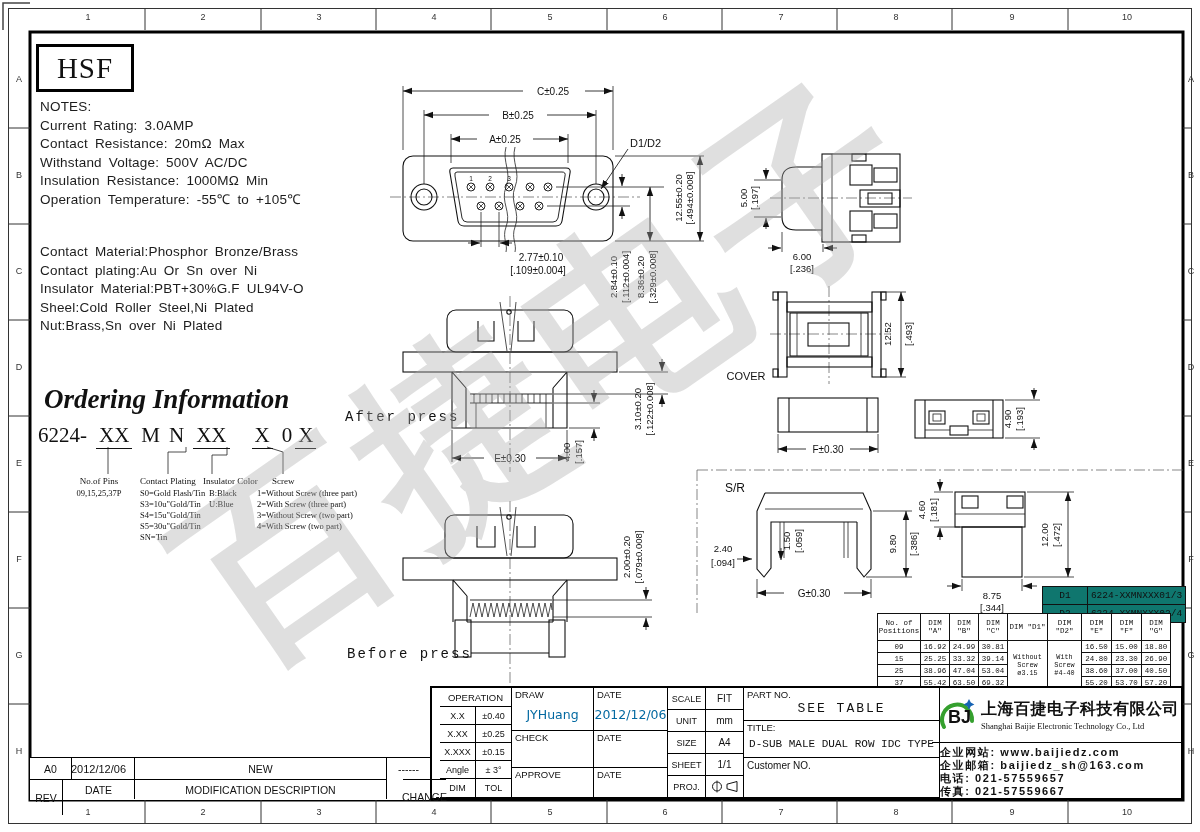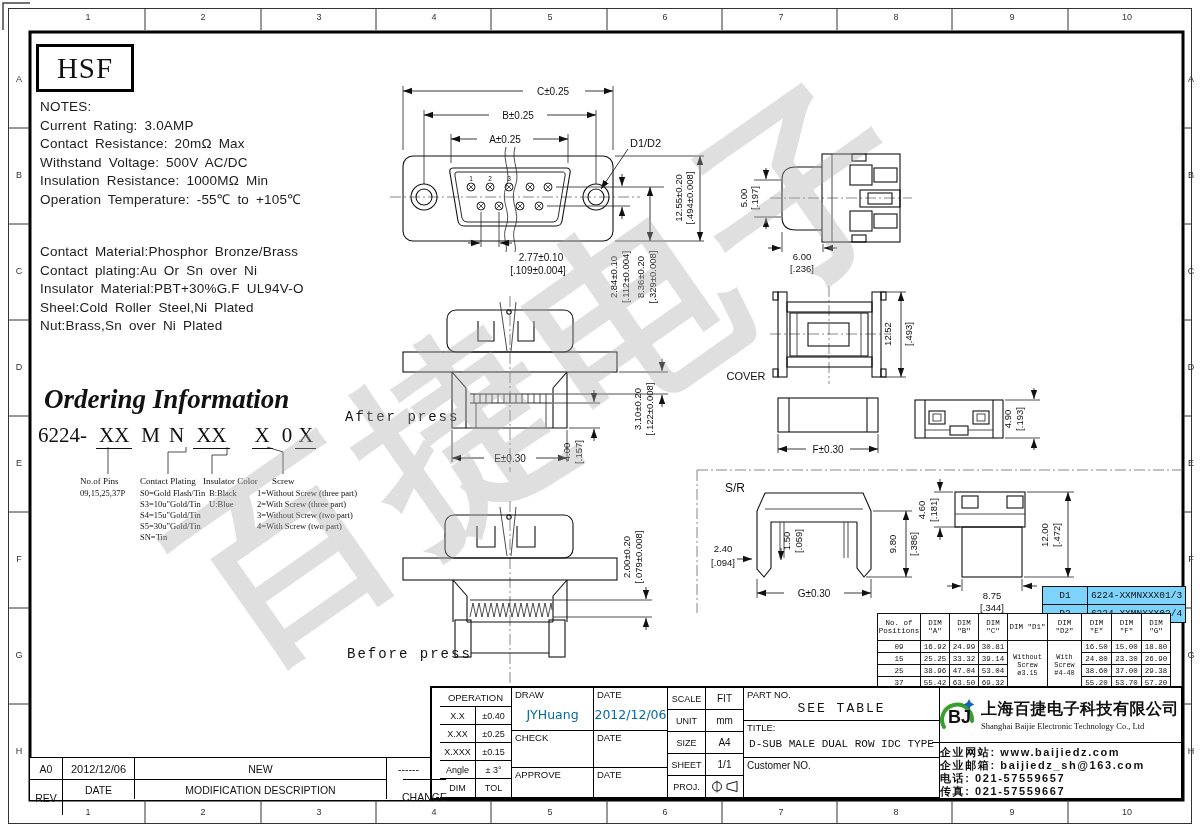--- a/index.html
+++ b/index.html
@@ -42,21 +42,21 @@
        box-sizing:border-box;display:flex;align-items:center;justify-content:center;
        font-size:10px;overflow:hidden;margin-left:8px;}
   .tc .corner{position:absolute;left:3px;top:1px;font-size:9.5px;}
   .handw{font-family:"DejaVu Sans",sans-serif;color:#0369a1;font-size:12.5px;}
   .monoV{font-family:"Liberation Mono",monospace;}
   .rev{position:absolute;left:30px;top:757px;width:401px;height:43px;border-top:1.5px solid #000;
        border-right:1.5px solid #000;box-sizing:border-box;background:#fff;z-index:3;}
   .rc{position:absolute;border-right:1.2px solid #000;box-sizing:border-box;display:flex;
        align-items:center;justify-content:center;font-size:10.5px;}
   .rc.b{border-top:1.2px solid #000;}
-  .ptable{position:absolute;left:1042px;top:586px;border-collapse:collapse;z-index:3;background:#7dd3fc;}
+  .ptable{position:absolute;left:1042px;top:586px;border-collapse:collapse;z-index:3;background:#0f766e;}
   .ptable td{border:1.3px solid #111;font-family:"Liberation Mono",monospace;font-size:9.5px;
        text-align:center;padding:0;height:17px;}
   .dimtab{position:absolute;left:877px;top:613px;border-collapse:collapse;z-index:3;background:#fff;}
   .dimtab td{border:1.1px solid #111;font-family:"Liberation Mono",monospace;font-size:7.5px;
        text-align:center;padding:0;height:11px;line-height:8px;}
   .dimtab tr.hrow td{height:26px;margin-left:33px;}
   .dimtab td.mc{font-size:6.8px;text-align:center;}
   .company-top{position:absolute;left:500px;top:0;width:249px;height:55px;border-bottom:1.2px solid #000;
        box-sizing:border-box;display:flex;align-items:center;padding:2px 4px;}
   .cn-name{font-size:16px;font-weight:bold;letter-spacing:.5px;white-space:nowrap;}
@@ -137,21 +137,21 @@
   <div>Sheel:Cold Roller Steel,Ni Plated</div>
   <div>Nut:Brass,Sn over Ni Plated</div>
 </div>
 
 <div class="ordhead">Ordering Information</div>
 
 <div class="pnrow">
   <span>6224-</span><span class="seg ul">XX</span><span class="seg">M</span><span class="seg">N</span><span class="seg ul">XX</span><span class="seg gap ul">X</span><span class="seg">0</span><span class="seg tight ul">X</span>
 </div>
 
-<div class="ogroup" style="left:80px;width:70px;text-align:left">
+<div class="ogroup" style="left:64px;width:70px;text-align:center">
   <div class="gt">No.of Pins</div>
   <div>09,15,25,37P</div>
 </div>
 <div class="ogroup" style="left:140px">
   <div class="gt">Contact Plating</div>
   <div>S0=Gold Flash/Tin</div>
   <div>S3=10u"Gold/Tin</div>
   <div>S4=15u"Gold/Tin</div>
   <div>S5=30u"Gold/Tin</div>
   <div>SN=Tin</div>
@@ -484,21 +484,21 @@
     <td>23.30</td>
     <td>26.90</td>
   </tr>
   <tr>
     <td>25</td>
     <td>38.96</td>
     <td>47.04</td>
     <td>53.04</td>
     <td>38.60</td>
     <td>37.00</td>
-    <td>29.38</td>
+    <td>40.50</td>
   </tr>
   <tr>
     <td>37</td>
     <td>55.42</td>
     <td>63.50</td>
     <td>69.32</td>
     <td>55.20</td>
     <td>53.70</td>
     <td>57.20</td>
   </tr>
@@ -581,21 +581,21 @@
   </div>
   <div class="company-bot">
     <div>企业网站: www.baijiedz.com</div>
     <div>企业邮箱: baijiedz_sh@163.com</div>
     <div>电话: 021-57559657</div>
     <div>传真: 021-57559667</div>
   </div>
 </div>
 
 <div class="rev">
-  <div class="rc" style="left:0;top:0;width:33px;height:21px">A0</div>
+  <div class="rc" style="left:0;top:0;width:42px;height:21px">A0</div>
   <div class="rc" style="left:33px;top:0;width:72px;height:21px;font-size:11px">2012/12/06</div>
   <div class="rc" style="left:105px;top:0;width:252px;height:21px">NEW</div>
   <div class="rc" style="left:357px;top:0;width:43px;height:21px;border-right:none">------</div>
   <div class="rc b" style="left:0;top:21px;width:33px;height:36px">REV</div>
   <div class="rc b" style="left:33px;top:21px;width:72px;height:20px">DATE</div>
   <div class="rc b" style="left:105px;top:21px;width:252px;height:20px">MODIFICATION  DESCRIPTION</div>
   <div class="rc b" style="left:373px;top:21px;width:43px;height:35px;border-right:none">CHANGE</div>
 </div>
 
 <div class="wm">百捷电子</div>

